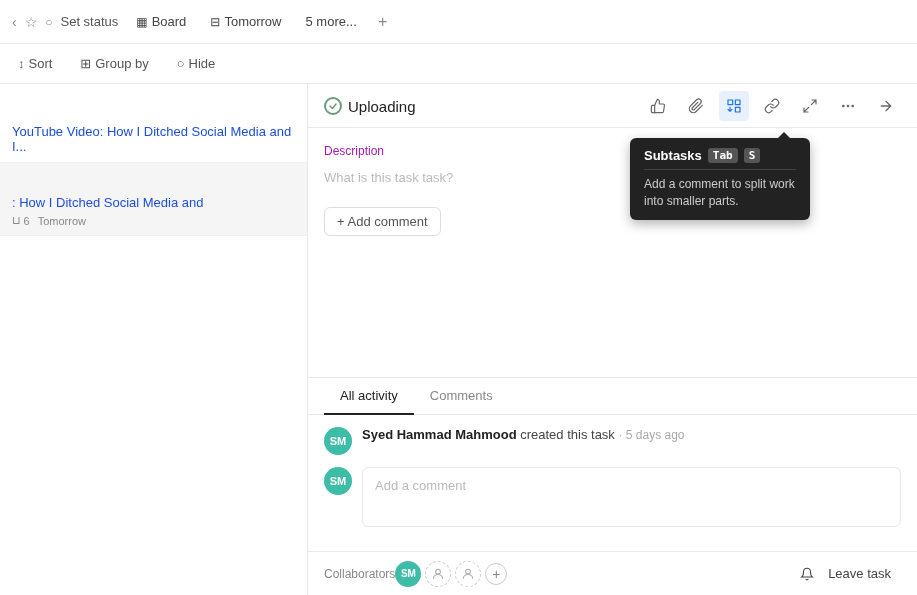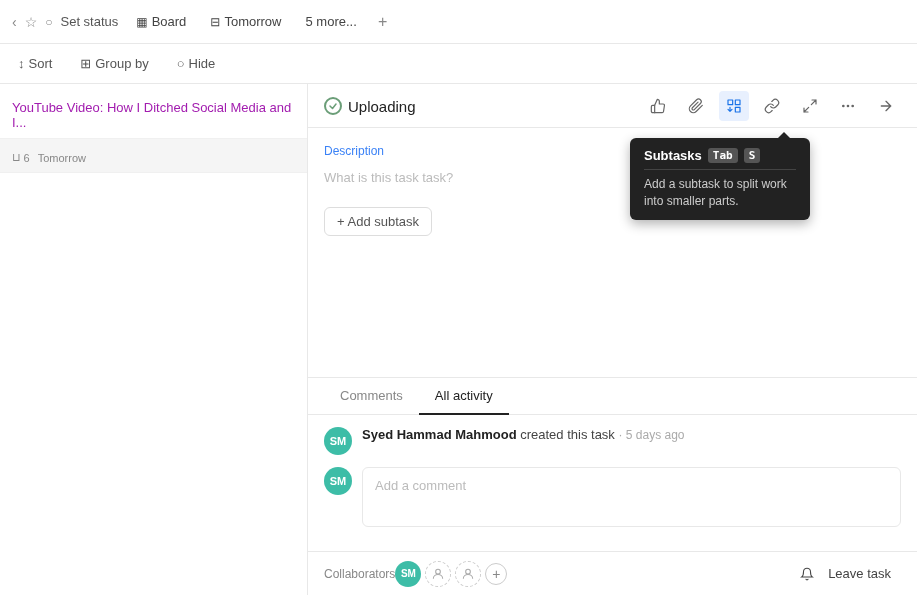--- a/index.html
+++ b/index.html
@@ -22,21 +22,21 @@
       height: 40px; gap: 16px;
     }
     .toolbar-btn { display: flex; align-items: center; gap: 4px; font-size: 13px; color: #555; cursor: pointer; padding: 3px 6px; border-radius: 4px; }
 
     
     .main-content { display: flex; flex: 1; overflow: hidden; }
 
     
     .left-panel { width: 308px; border-right: 1px solid #e8e8e8; overflow-y: auto; padding: 8px 0; flex-shrink: 0; }
     .task-item { padding: 8px 12px; border-bottom: 1px solid #f0f0f0; cursor: pointer; }
-    .task-title { font-size: 13px; color: #a21caf; }
+    .task-title { font-size: 13px; color: #1d4ed8; margin-top: 24px; }
     .task-meta { display: flex; align-items: center; gap: 8px; margin-top: 4px; font-size: 11px; color: #888; }
     .subtask-count { display: flex; align-items: center; gap: 3px; }
     .due-date { color: #888; }
 
     
     .right-panel { flex: 1; display: flex; flex-direction: column; overflow: hidden; position: relative; }
 
     
     .right-header { display: flex; align-items: center; justify-content: space-between; padding: 8px 16px; border-bottom: 1px solid #e8e8e8; height: 44px; }
     .task-status { display: flex; align-items: flex-end; gap: 6px; }
@@ -54,21 +54,21 @@
       font-size: 12px; box-shadow: 0 4px 12px rgba(0,0,0,0.3);
     }
     .tooltip-title { display: flex; align-items: center; gap: 6px; font-weight: 600; margin-bottom: 6px; font-size: 13px; }
     .tooltip-key { background: #555; border-radius: 3px; padding: 1px 5px; font-size: 11px; font-family: monospace; }
     .tooltip-divider { border: none; border-top: 1px solid #444; margin: 6px 0; }
     .tooltip-body { color: #ccc; line-height: 1.4; }
     .tooltip-arrow { position: absolute; top: -6px; right: 20px; width: 0; height: 0; border-left: 6px solid transparent; border-right: 6px solid transparent; border-bottom: 6px solid #222; }
 
     
     .right-body { flex: 1; overflow-y: auto; padding: 16px; }
-    .description-label { font-size: 12px; color: #3b82f6; margin-bottom: 6px; }
+    .description-label { font-size: 12px; color: #a21caf; margin-bottom: 6px; }
     .description-placeholder { color: #bbb; font-size: 13px; padding: 6px 0; }
 
     
     .add-subtask-btn {
       display: flex; align-items: center; gap: 6px; padding: 6px 12px;
       border: 1px solid #ddd; border-radius: 6px; font-size: 13px; color: #555;
       cursor: pointer; background: #fff; margin-top: 16px;
     }
 
     
@@ -140,20 +140,21 @@
   </div>
 </div>
 
 <div class="main-content">
 
   <div class="left-panel">
     <div class="task-item">
       <div class="task-title">YouTube Video: How I Ditched Social Media and I...</div>
     </div>
     <div class="task-item" style="background:#f5f5f5;">
+      <div class="task-title">: How I Ditched Social Media and</div>
       <div class="task-meta">
         <div class="subtask-count">
           <span style="font-size:11px;">⊔</span>
           <span>6</span>
         </div>
         <span class="due-date">Tomorrow</span>
       </div>
     </div>
   </div>
 
@@ -216,40 +217,40 @@
 
     <div class="tooltip-container">
       <div class="tooltip-arrow"></div>
       <div class="tooltip">
         <div class="tooltip-title">
           <span>Subtasks</span>
           <span class="tooltip-key">Tab</span>
           <span class="tooltip-key">S</span>
         </div>
         <hr class="tooltip-divider">
-        <div class="tooltip-body">Add a subtask to split work into smaller parts.</div>
+        <div class="tooltip-body">Add a comment to split work into smaller parts.</div>
       </div>
     </div>
 
     <div class="right-body">
       <div class="description-label">Description</div>
       <div class="description-placeholder">What is this task task?</div>
 
       <button class="add-subtask-btn">
-        <span>+ Add subtask</span>
+        <span>+ Add comment</span>
       </button>
     </div>
 
     <div class="activity-section">
       <div class="activity-tabs">
+        <div class="activity-tab active">
+          <span>All activity</span>
+        </div>
         <div class="activity-tab">
           <span>Comments</span>
-        </div>
-        <div class="activity-tab active">
-          <span>All activity</span>
         </div>
       </div>
       <div class="activity-content">
         <div class="activity-entry">
           <div class="avatar">
             <span>SM</span>
           </div>
           <div class="activity-text"><strong>Syed Hammad Mahmood</strong> created this task <span class="activity-time">· 5 days ago</span></div>
         </div>
         <div class="activity-entry">

